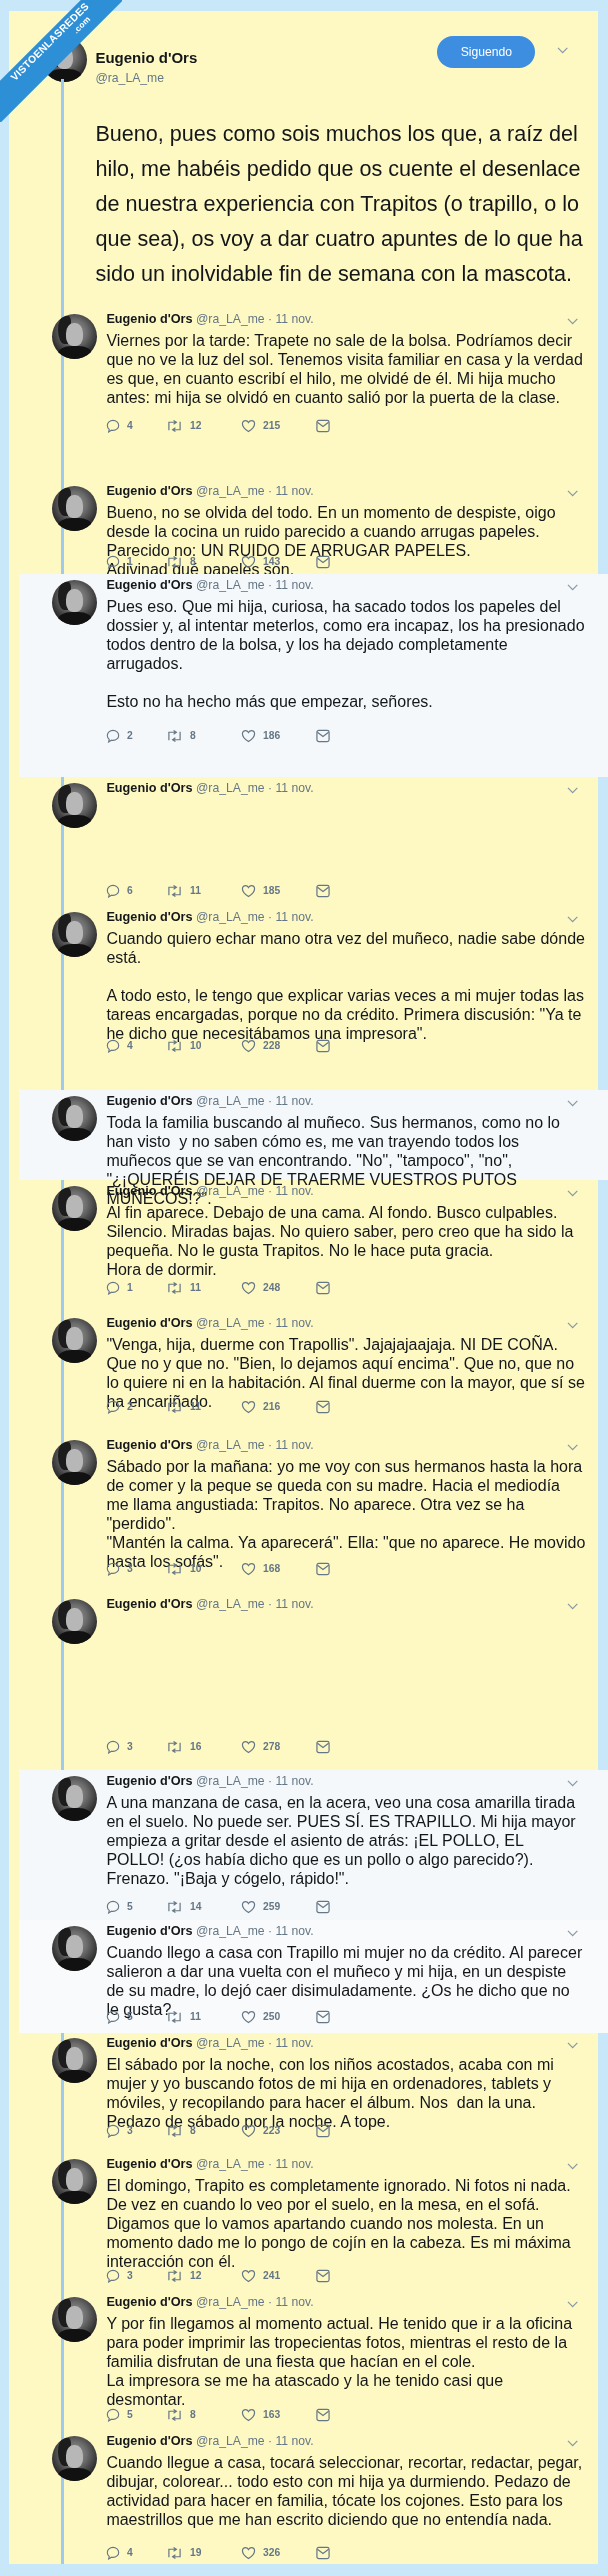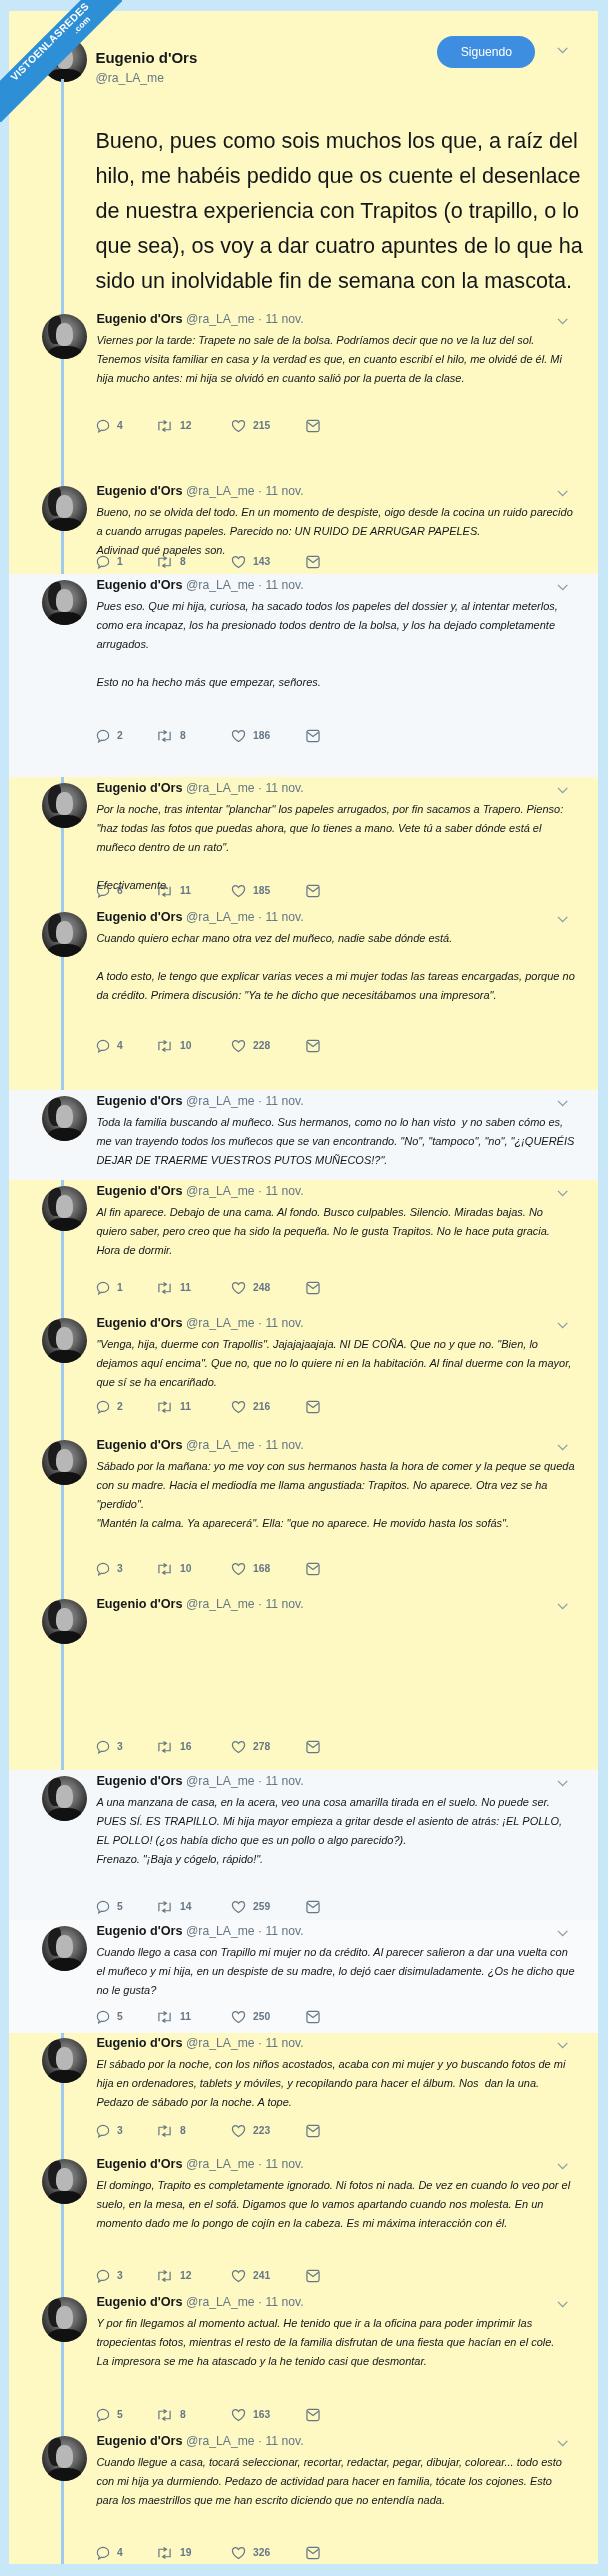--- a/index.html
+++ b/index.html
@@ -48,36 +48,36 @@
   .follow-btn {
     position: absolute; left: 428px; top: 24.4px; width: 98px; height: 32px; border-radius: 17px;
     background: #3d8ee0; color: #fff; font-weight: normal; font-size: 12.2px;
     display: flex; align-items: center; justify-content: center; border: none;
   }
   .chev {
     position: absolute; width: 11.3px; height: 11.3px; color: #8899a6; font-size: 11.3px;
   }
   .chev svg { display:block; }
   .main-text {
-    position: absolute; left: 86px; top: 112px; width: 488px;
+    position: absolute; left: 86px; top: 105px; width: 488px;
     font-size: 21.6px; line-height: 35px; color: #14171a;
   }
   .thread-line {
     position: absolute; left: 52px; width: 2.8px; background: #9fcaf0;
   }
-  .tweet { position: absolute; left: 0; width: 589px; }
+  .tweet { position: absolute; left: 10px; width: 589px; }
   .tweet.shaded { background: #f5f8fa; }
   .tweet.shaded-light { background: #f9fafb; }
   .tweet .avatar { left: 33px; top: 5.6px; }
   .tweet .meta { position: absolute; left: 87px; top: 3.8px; font-size: 12.2px; color: #657786; white-space: nowrap; }
   .tweet .meta .nm { font-weight: bold; color: #14171a; font-size: 12.7px; }
   .tweet .chev { left: 548px; top: 9.4px; }
   .tweet .body {
     position: absolute; left: 87px; top: 22.5px; width: 479px;
-    font-size: 11px; line-height: 19px; color: #14171a; white-space: pre-wrap; font-style: italic;
+    font-size: 16px; line-height: 19px; color: #14171a; white-space: pre-wrap;
   }
   .actions { position: absolute; left: 87px; height: 17px; display: flex; align-items: center; }
   .act { display: flex; align-items: center; font-size: 10.3px; font-weight: bold; color: #657786; }
   .act svg { display: block; }
   .act.reply { width: 60px; }
   .act.rt { width: 75px; }
   .act.like { width: 75px; }
   .act span { margin-left: 6.6px; }
 </style>
 </head>
@@ -256,23 +256,20 @@
     <div class="meta">
       <span class="nm">Eugenio d'Ors</span>
       <span class="hd">@ra_LA_me</span>
       <span class="dt">· 11 nov.</span>
     </div>
     <div class="chev">
       <svg width="11.3" height="7.5" viewBox="0 0 12 8">
             <path d="M1 1 L6 6 L11 1" fill="none" stroke="#8899a6" stroke-width="1.3"></path>
           </svg>
     </div>
-    <div class="body">Por la noche, tras intentar "planchar" los papeles arrugados, por fin sacamos a Trapero. Pienso: "haz todas las fotos que puedas ahora, que lo tienes a mano. Vete tú a saber dónde está el muñeco dentro de un rato".
-
-Efectivamente.</div>
     <div class="actions" style="top: 105px;">
       <div class="act reply">
         <svg width="14" height="14" viewBox="0 0 16 16">
               <path d="M8 1.5c3.6 0 6.5 2.6 6.5 5.8S11.6 13 8 13c-.6 0-1.2-.1-1.7-.2L3 14.8l.7-3C2.3 10.7 1.5 9.1 1.5 7.3 1.5 4.1 4.4 1.5 8 1.5z" fill="none" stroke="#657786" stroke-width="1.3"></path>
             </svg>
         <span>6</span>
       </div>
       <div class="act rt">
         <svg width="17" height="14" viewBox="0 0 18 15">
               <path d="M3 12V3.5H11M8 1.5L11 3.5 8 5.5M15 3v8.5H7M10 13.5L7 11.5 10 9.5" fill="none" stroke="#657786" stroke-width="1.3"></path>

